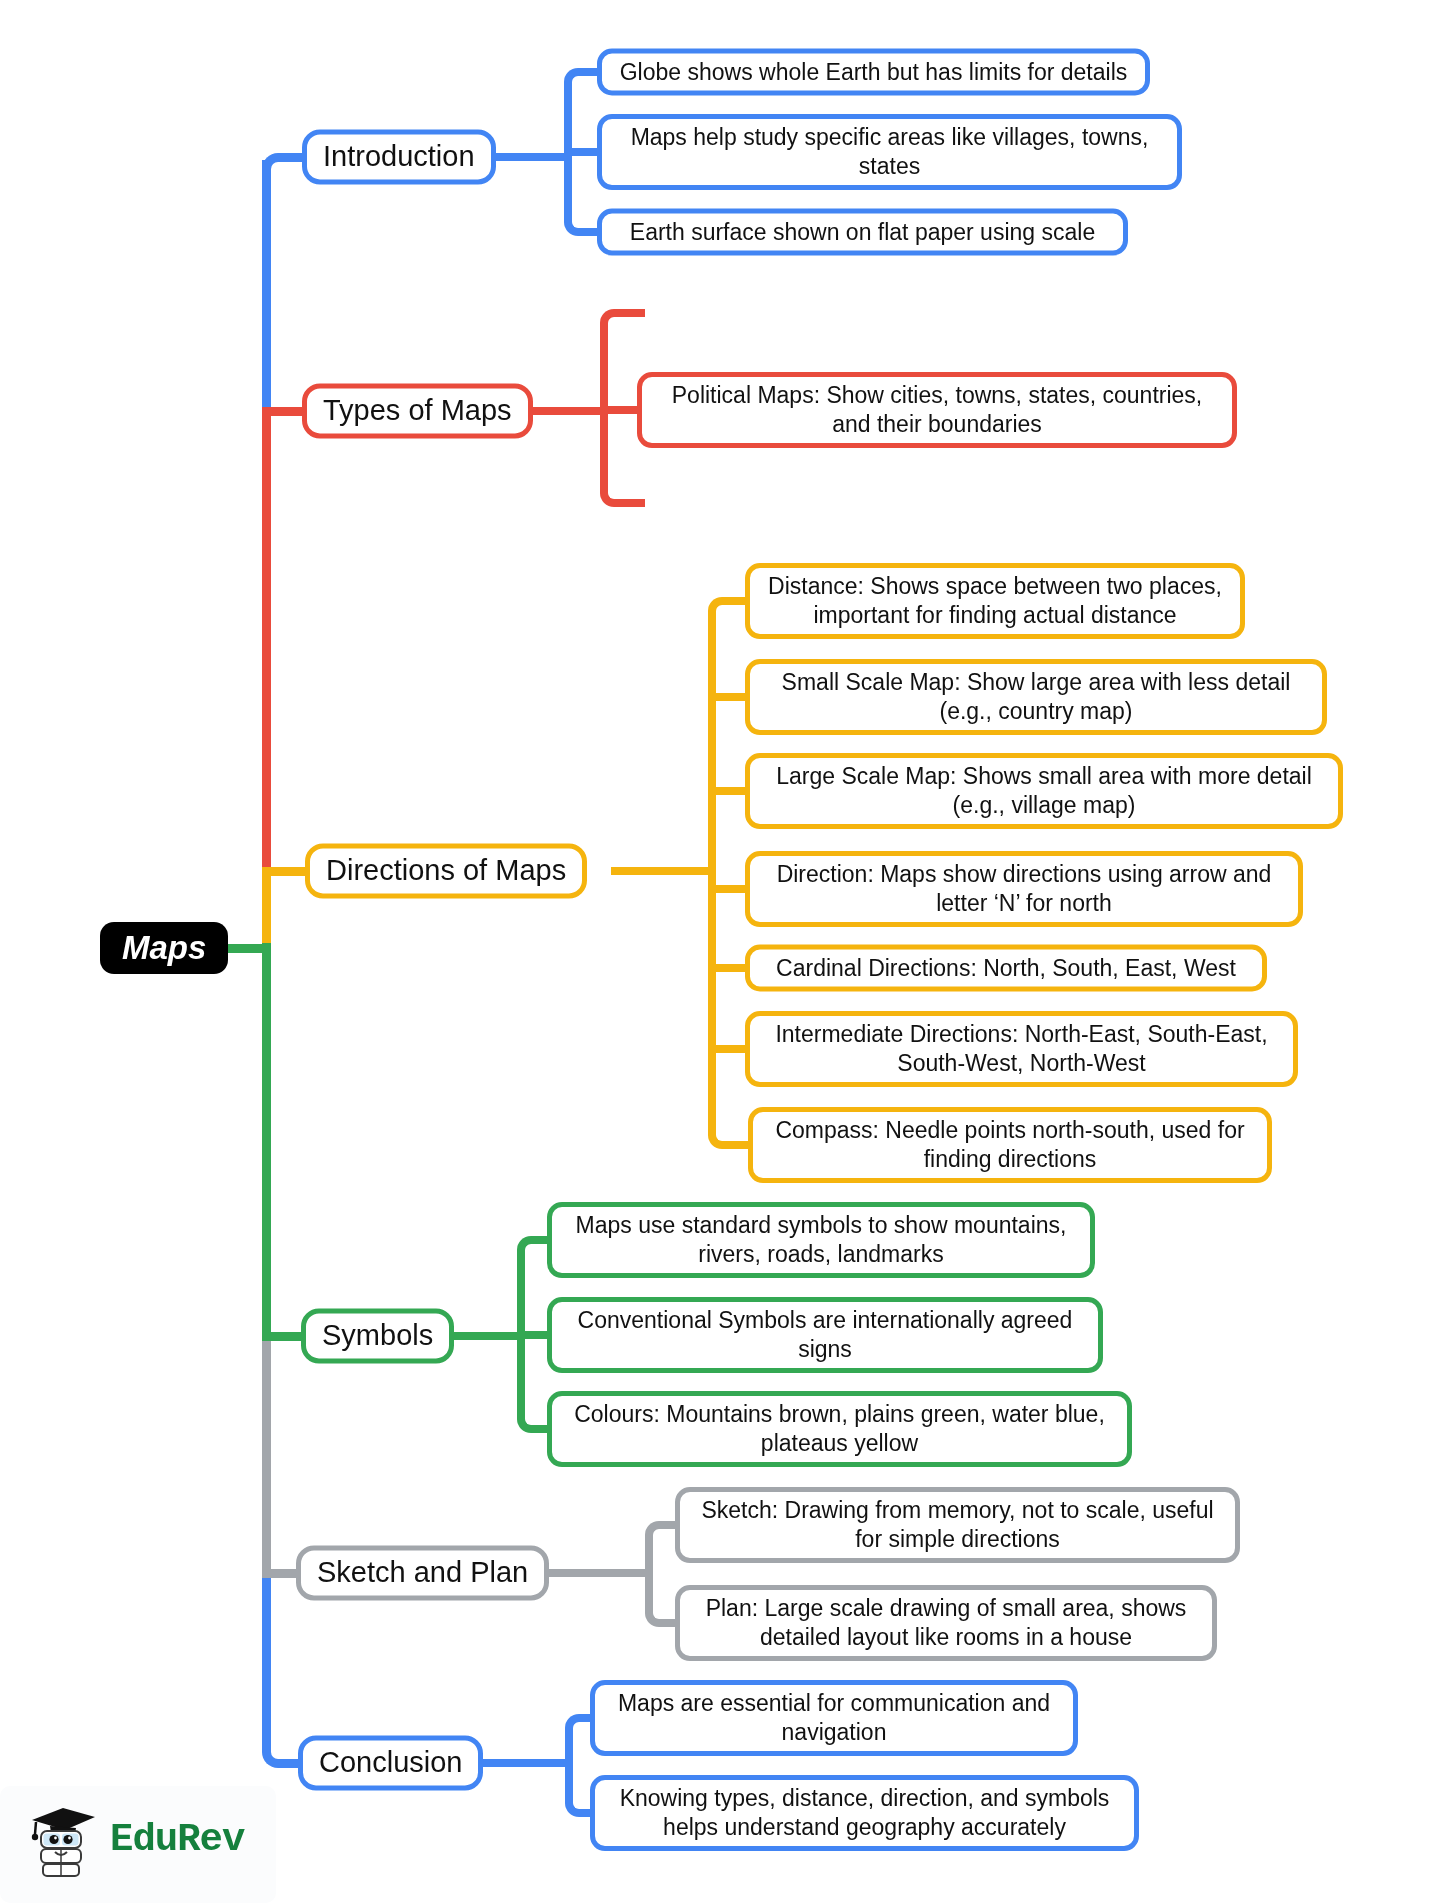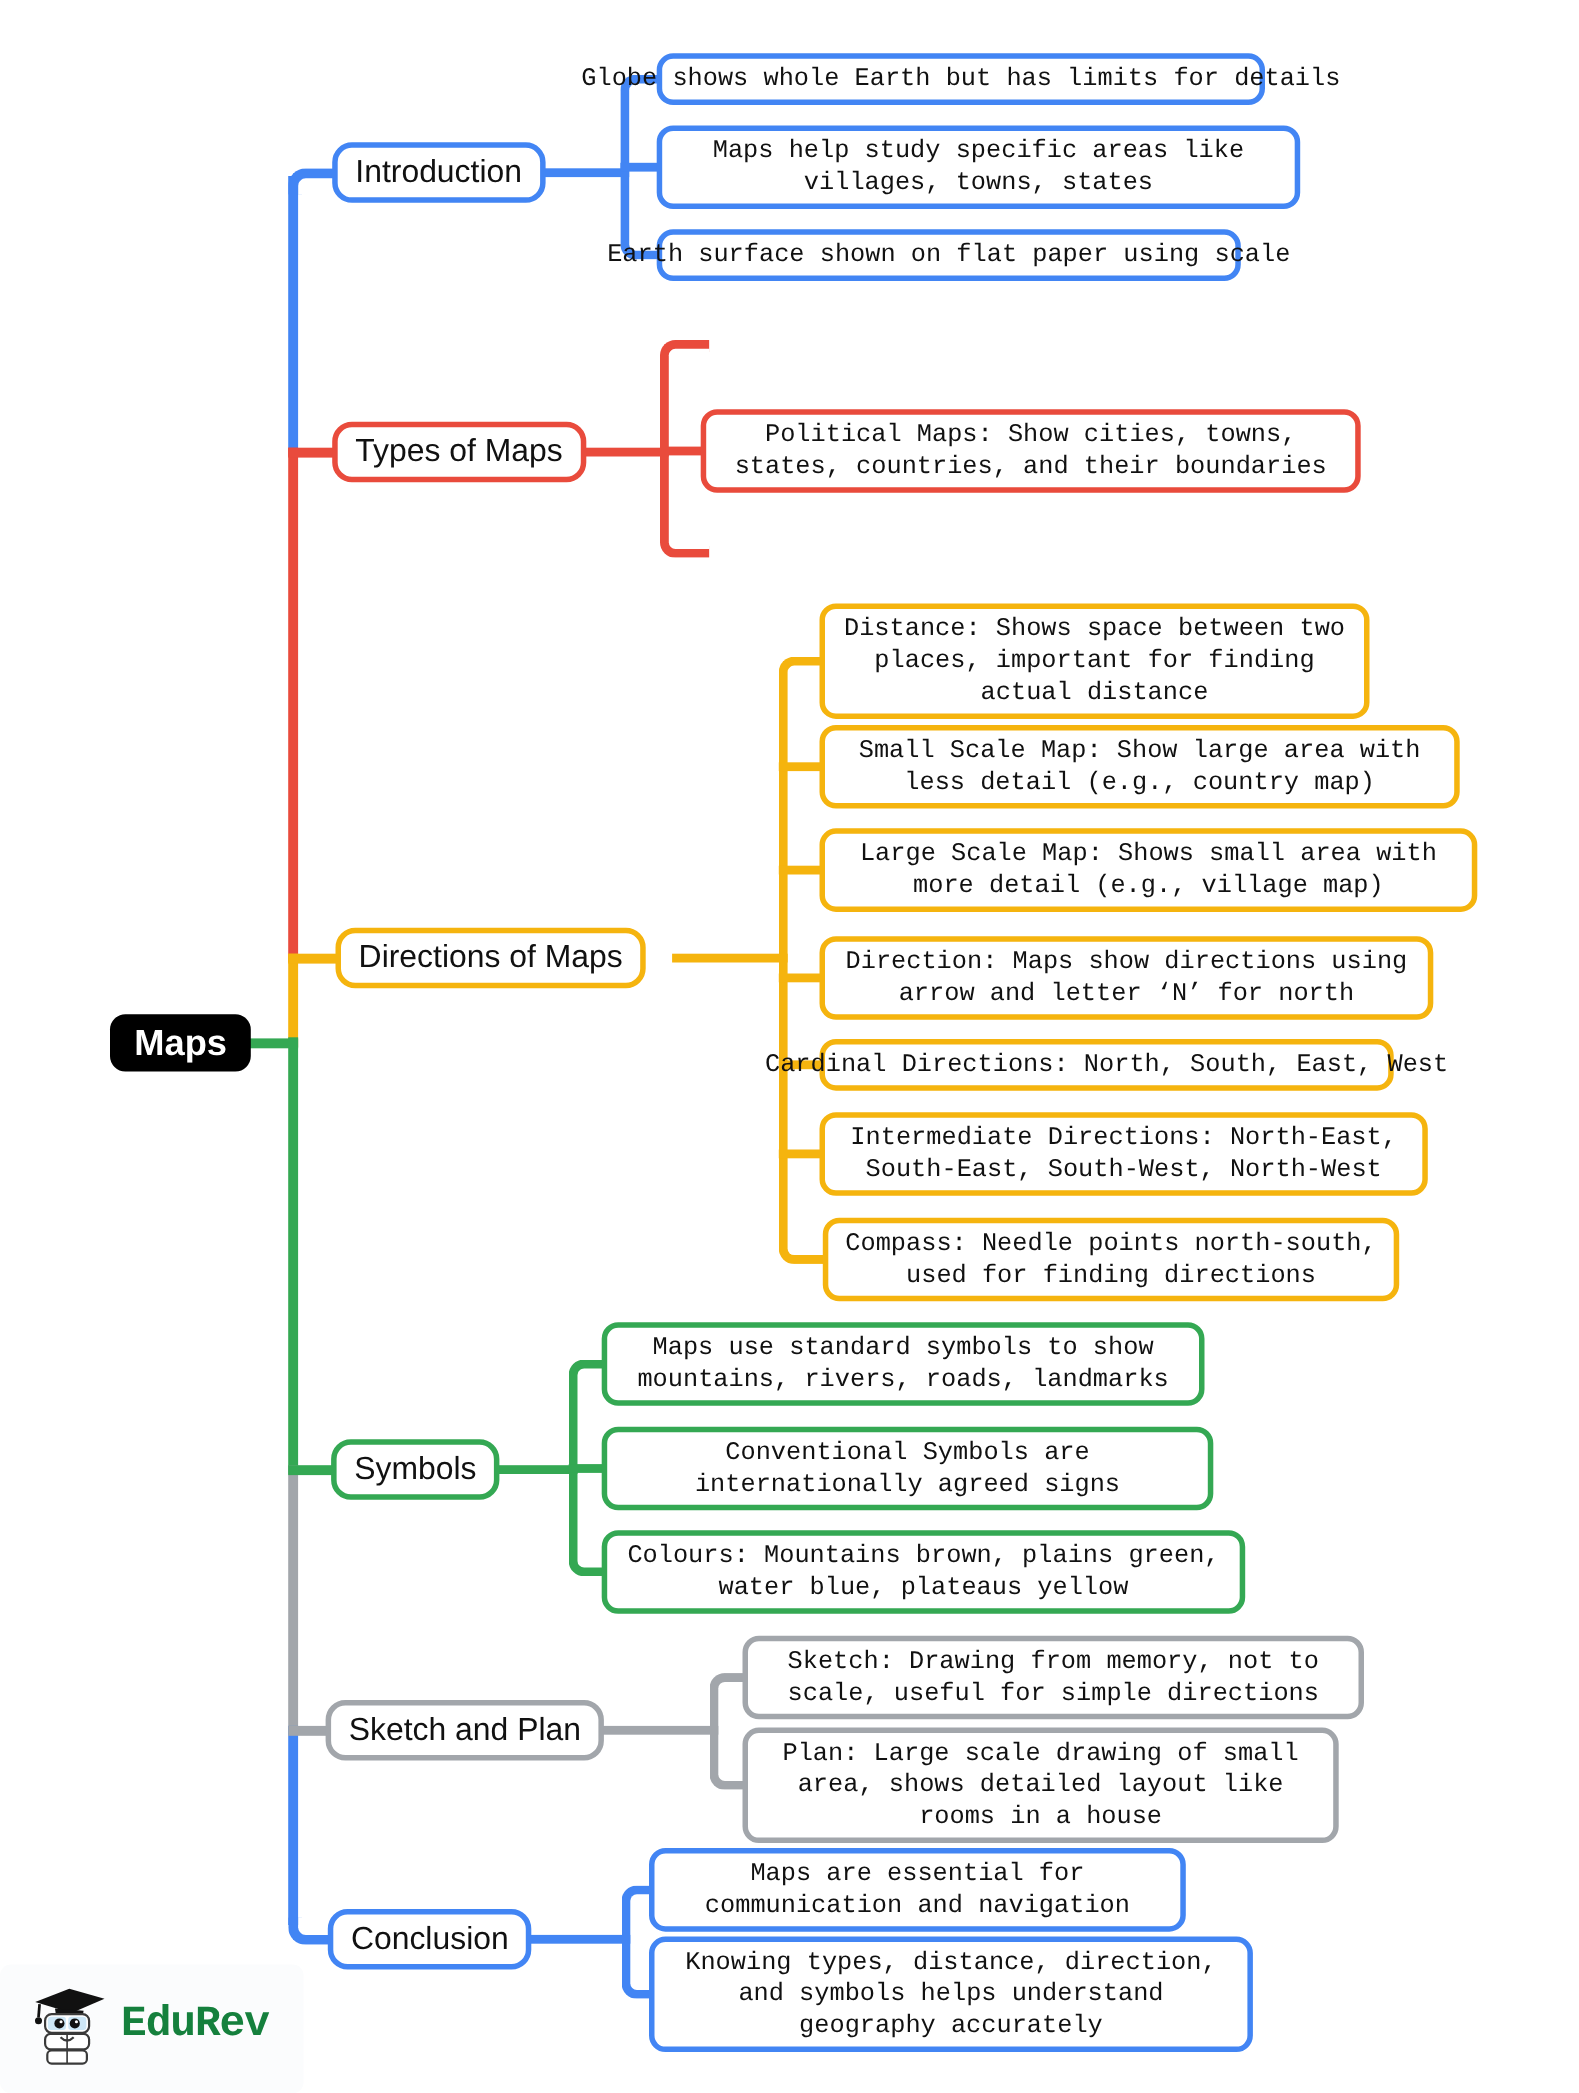--- a/index.html
+++ b/index.html
@@ -8,24 +8,24 @@
   .line{position:absolute;z-index:1;}
   .corner{position:absolute;z-index:1;box-sizing:border-box;background:transparent;}
   .spine{position:absolute;z-index:1;box-sizing:border-box;background:transparent;
          border-radius:14px 0 0 14px;}
   .label-node{position:absolute;z-index:2;background:#fff;border:5px solid #000;border-radius:18px;
               font-size:29px;line-height:1.35;color:#111;white-space:nowrap;padding:3px 16px;
               transform:translateY(-50%);}
   .leaf-node{position:absolute;z-index:2;background:#fff;border:5px solid #000;border-radius:15px;
              font-size:23px;line-height:1.26;color:#111;text-align:center;padding:4px 14px;
              box-sizing:border-box;transform:translateY(-50%);display:flex;align-items:center;
-             justify-content:center;font-family:Liberation Mono, monospace;}
+             justify-content:center;}
   .leaf-node.oneline{white-space:nowrap;}
   .root-node{position:absolute;z-index:3;background:#000;color:#fff;font-weight:bold;font-size:33px;
-             padding:7px 22px;border-radius:14px;transform:translateY(-50%);}
+             padding:7px 22px;border-radius:14px;transform:translateY(-50%);font-style:italic;}
   .brand-card{position:absolute;z-index:0;background:#fbfcfd;border-radius:10px;}
   .brand-wrap{position:absolute;z-index:2;display:flex;align-items:center;}
   .brand-text{font-weight:bold;font-size:39px;color:#15803d;letter-spacing:-1px;
               font-family:Liberation Mono, monospace;}
   .mascot{margin-right:12px;}
 </style>
 </head>
 <body>
 
 <div id="canvas">

